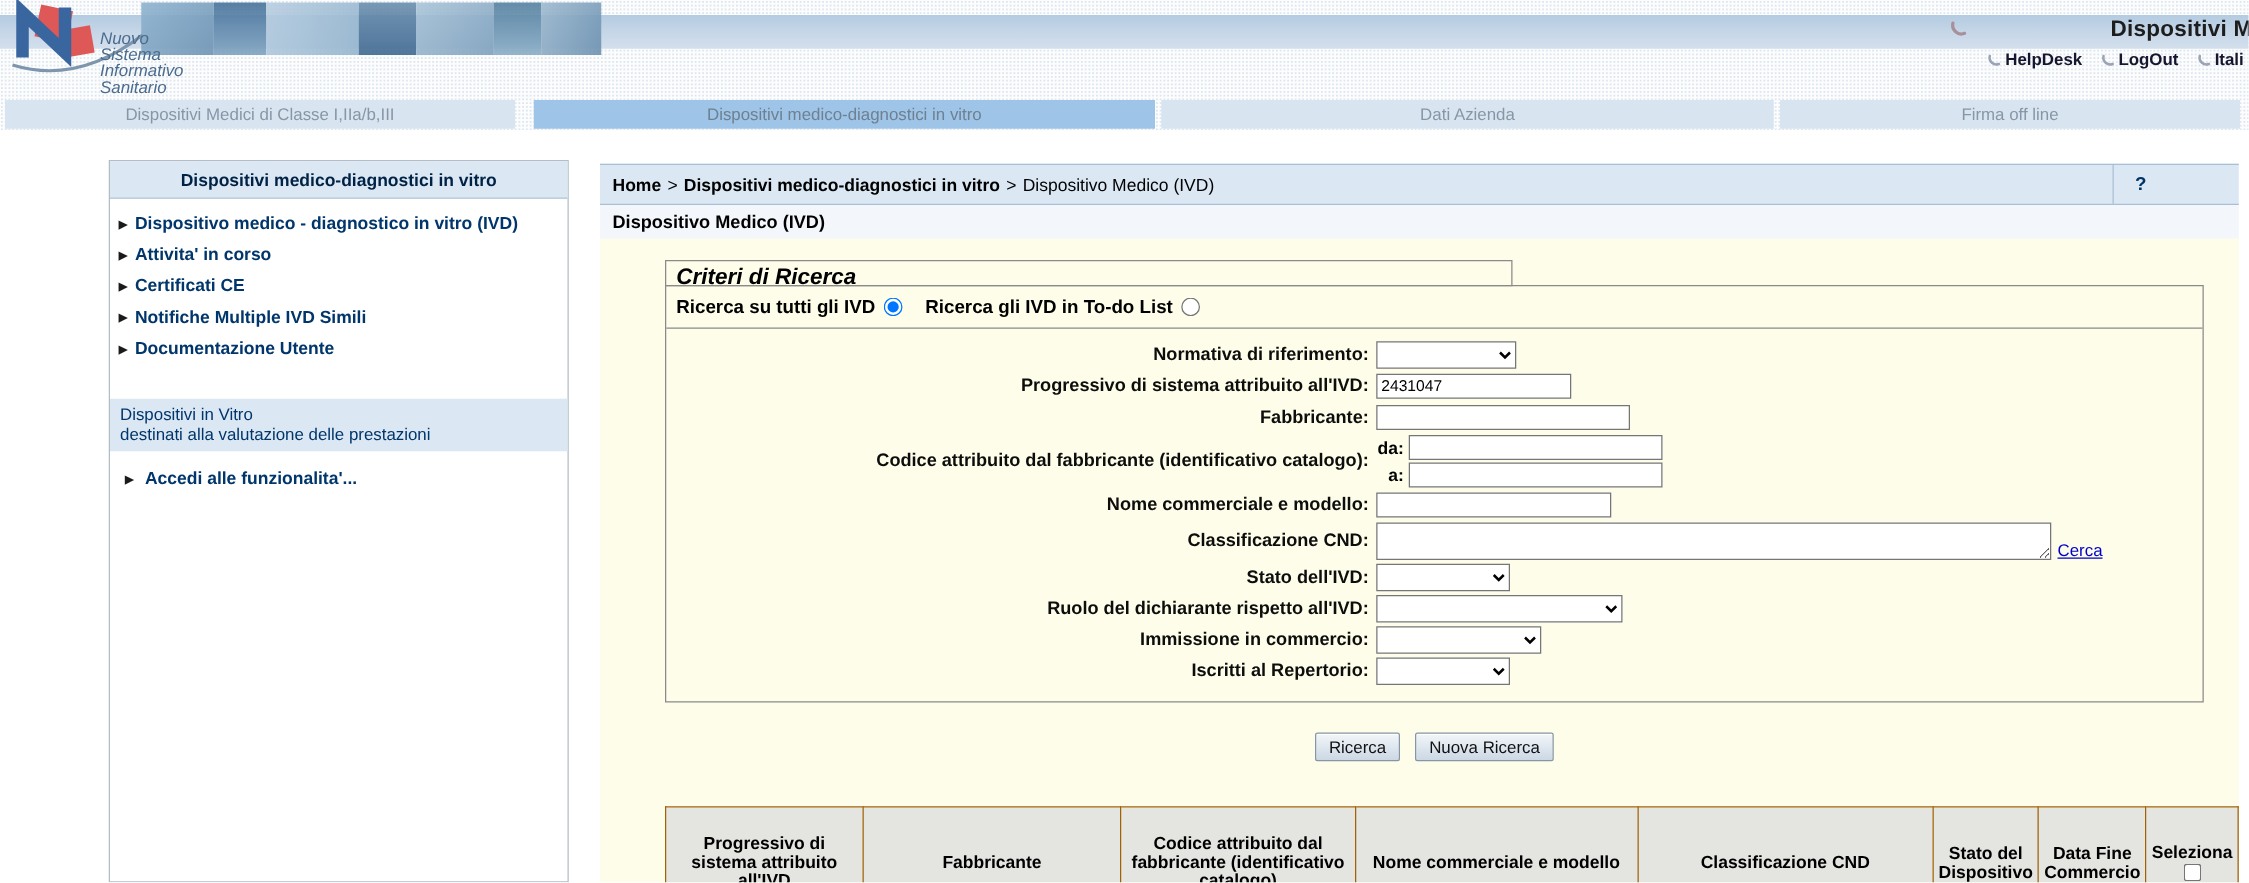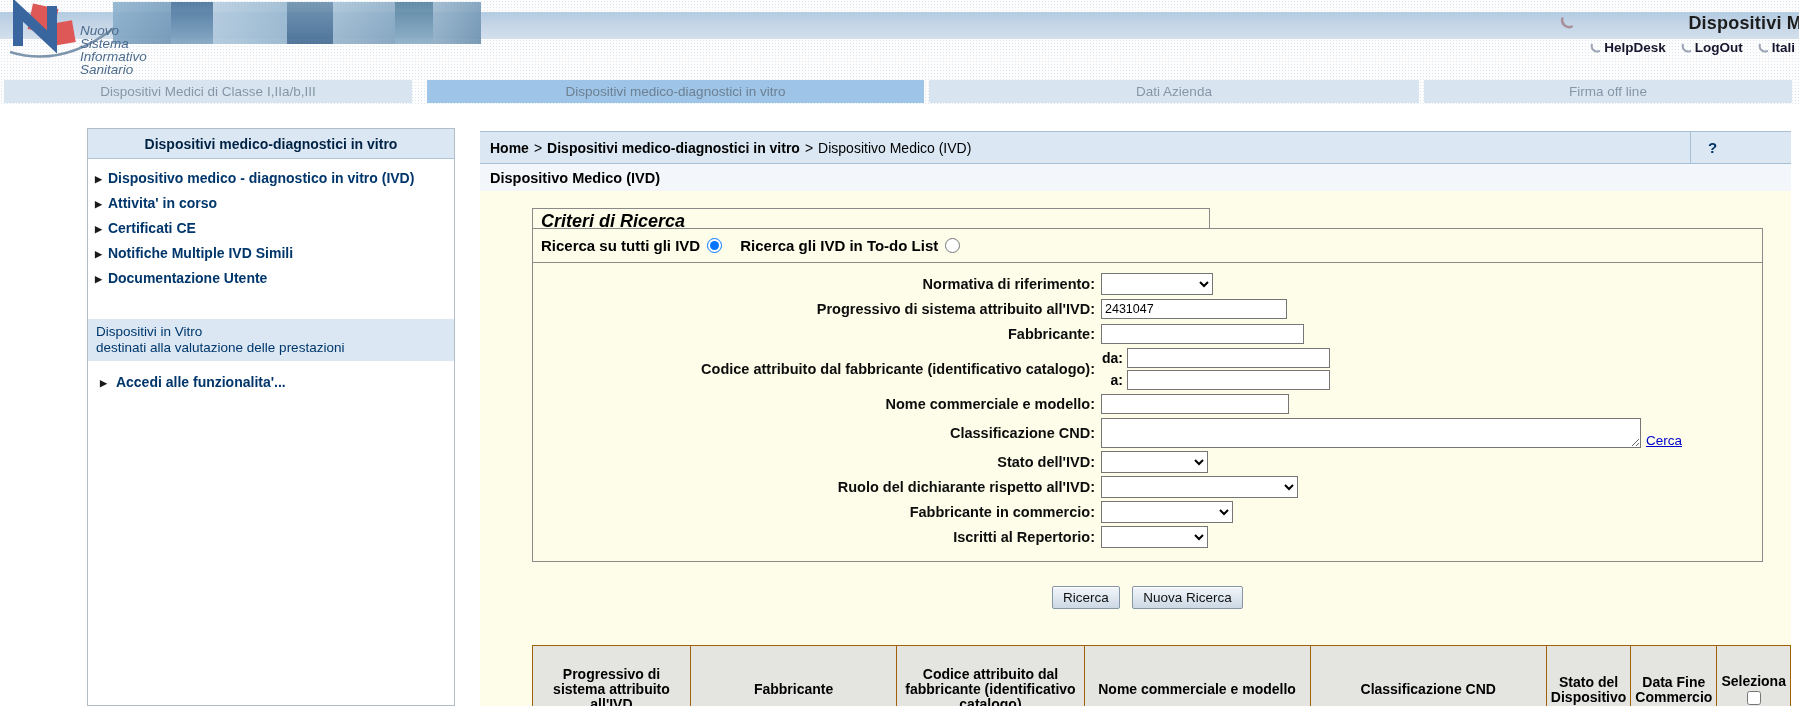--- a/index.html
+++ b/index.html
@@ -83,21 +83,21 @@
 
   .frow { display:flex; align-items:center; margin:3px 0; min-height:22px; }
   .flabel { width:568px; flex:0 0 auto; text-align:right; padding-right:6px;
     font-size:14.5px; font-weight:700; color:#0d0d0d; line-height:16px; }
   .frow input[type=text], .frow textarea, .frow select {
     font-family:"Liberation Sans",sans-serif; font-size:12.5px; border:1px solid #767676;
     background:#fff; height:20px; padding:1px 3px; }
   .frow select { height:22px; }
   select.w-norm { width:112px; } select.w-stato { width:107px; }
   select.w-ruolo { width:197px; } select.w-imm { width:132px; } select.w-iscr { width:107px; }
-  input.w-prog { width:186px; } input.w-fabb { width:203px; }
+  input.w-prog { width:156px; } input.w-fabb { width:203px; }
   input.w-daa  { width:203px; } input.w-nome { width:188px; }
   textarea.w-cnd { width:540px; height:30px; resize:both; }
   .daa-block { display:flex; flex-direction:column; gap:2px; }
   .daa-line { display:flex; align-items:center; }
   .daa-lab { width:26px; text-align:right; padding-right:4px; font-size:14px; font-weight:700; }
   .cerca-link { font-size:13.5px; color:#0000cc; text-decoration:underline; margin-left:5px;
     align-self:flex-end; cursor:pointer; }
 
   .btn-row { width:1231px; text-align:center; margin-top:24px; }
   .btn { font-family:"Liberation Sans",sans-serif; font-size:13.5px; color:#111;
@@ -292,21 +292,21 @@
           <span class="flabel">Stato dell'IVD:</span>
           <select class="w-stato"><option></option></select>
         </div>
 
         <div class="frow">
           <span class="flabel">Ruolo del dichiarante rispetto all'IVD:</span>
           <select class="w-ruolo"><option></option></select>
         </div>
 
         <div class="frow">
-          <span class="flabel">Fabbricante in commercio:</span>
+          <span class="flabel">Immissione in commercio:</span>
           <select class="w-imm"><option></option></select>
         </div>
 
         <div class="frow">
           <span class="flabel">Iscritti al Repertorio:</span>
           <select class="w-iscr"><option></option></select>
         </div>
       </div>
 
       <div class="btn-row">

